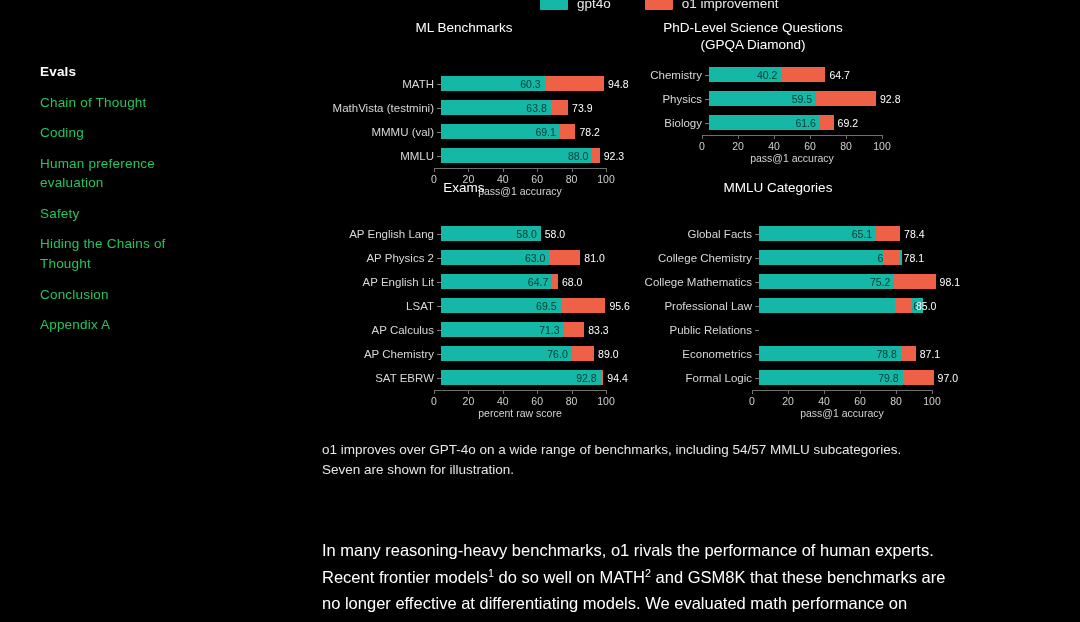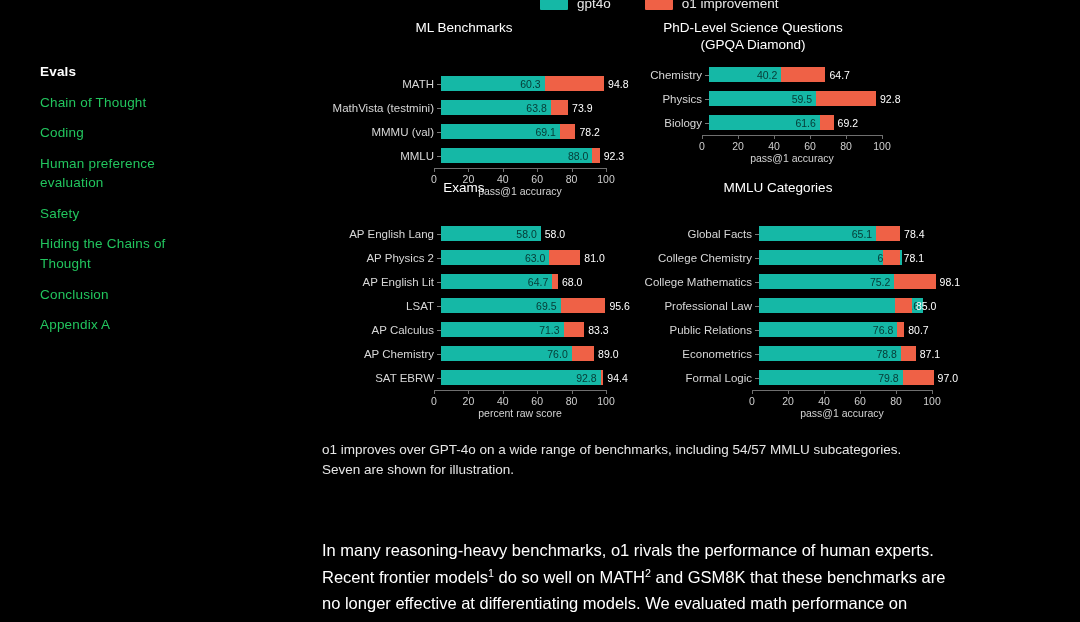--- a/index.html
+++ b/index.html
@@ -331,27 +331,20 @@
             <div class="bar-track" style="width: 180px; flex: 0 0 180px;">
               <div class="seg-base" style="width: 164px; background: rgb(21, 184, 166);">
                 <span class="val-in" style="right: 0px;">75.6</span>
               </div>
               <div class="seg-imp" style="left: 136.08px; width: 16.92px; background: rgb(239, 97, 70);"></div>
               <span class="val-out" style="left: 153px;">85.0</span>
             </div>
           </div>
           <div class="bar-row">
             <div class="bar-label" style="width: 128px;">Public Relations</div>
-            <div class="bar-track" style="width: 180px; flex: 0 0 180px;">
-              <div class="seg-base" style="width: 138.24px; background: rgb(21, 184, 166);">
-                <span class="val-in" style="right: 0px;">76.8</span>
-              </div>
-              <div class="seg-imp" style="left: 138.24px; width: 7.02px; background: rgb(239, 97, 70);"></div>
-              <span class="val-out" style="left: 145.26px;">80.7</span>
-            </div>
           </div>
           <div class="bar-row">
             <div class="bar-label" style="width: 128px;">Econometrics</div>
             <div class="bar-track" style="width: 180px; flex: 0 0 180px;">
               <div class="seg-base" style="width: 141.84px; background: rgb(21, 184, 166);">
                 <span class="val-in" style="right: 0px;">78.8</span>
               </div>
               <div class="seg-imp" style="left: 141.84px; width: 14.94px; background: rgb(239, 97, 70);"></div>
               <span class="val-out" style="left: 156.78px; text-align: right;">87.1</span>
             </div>

